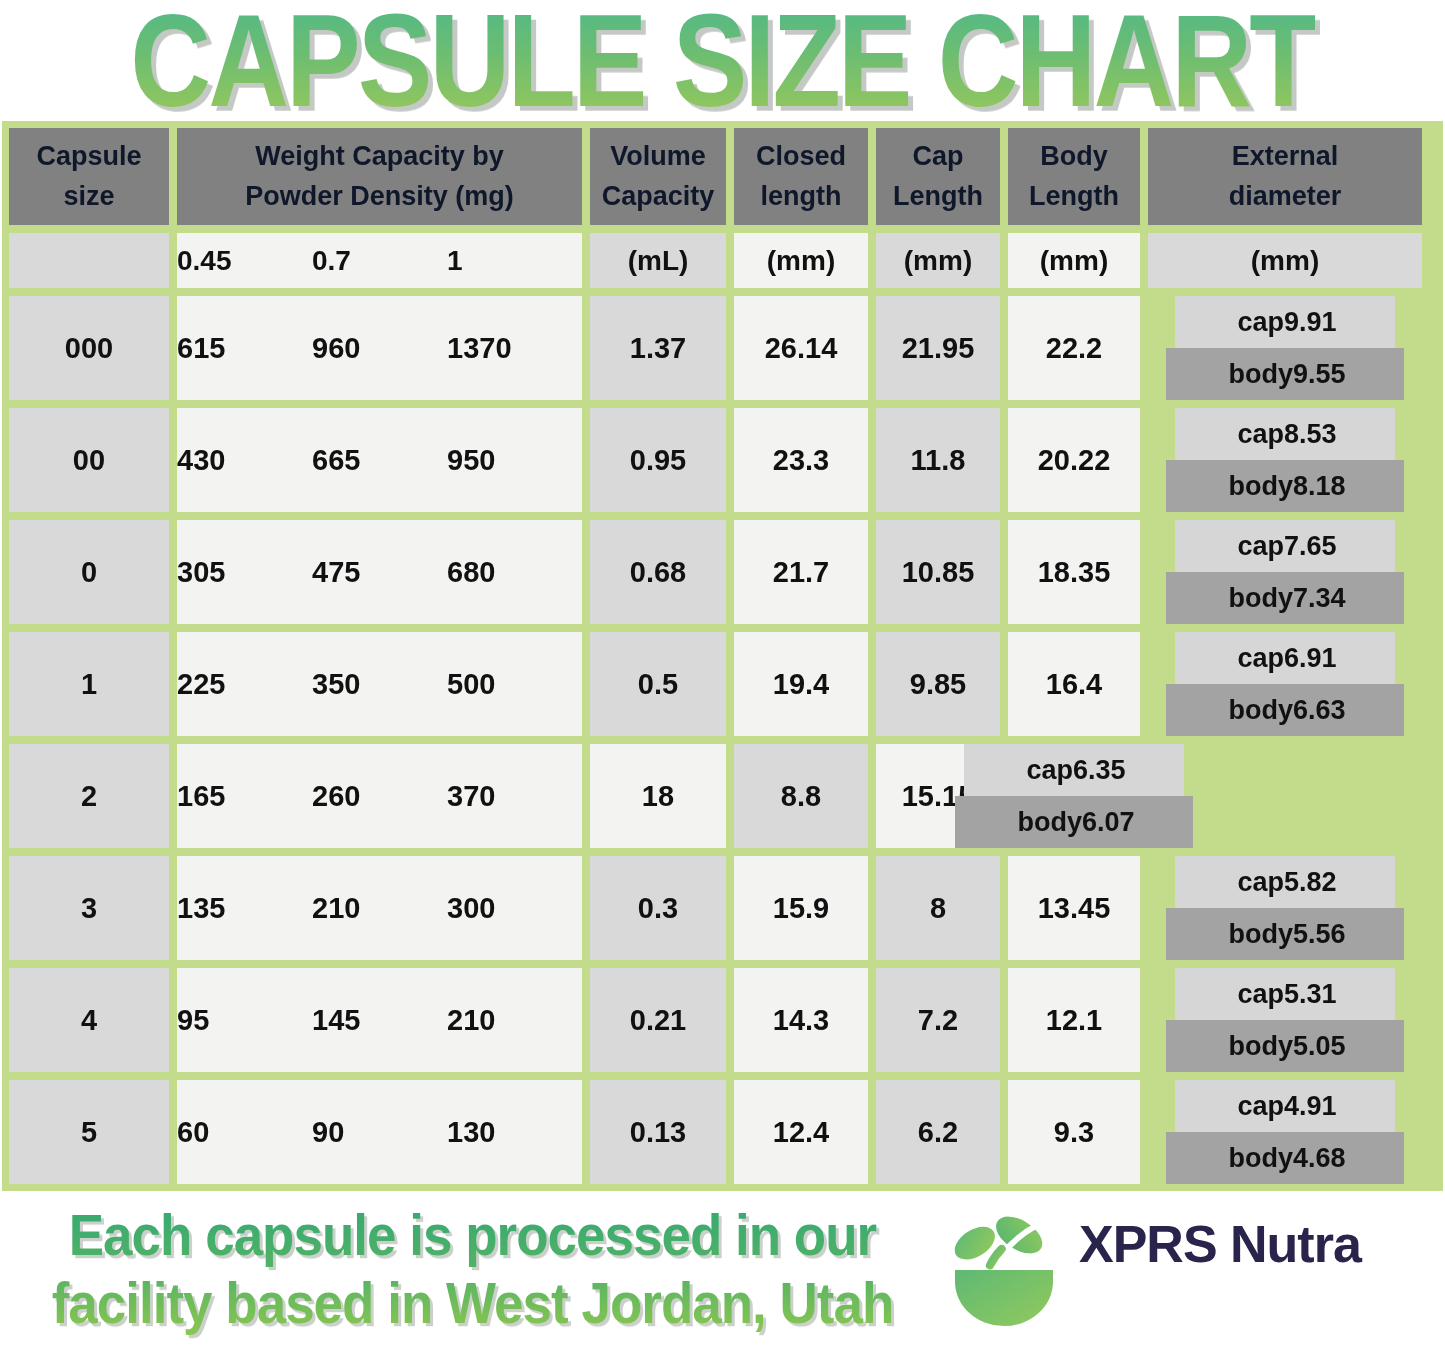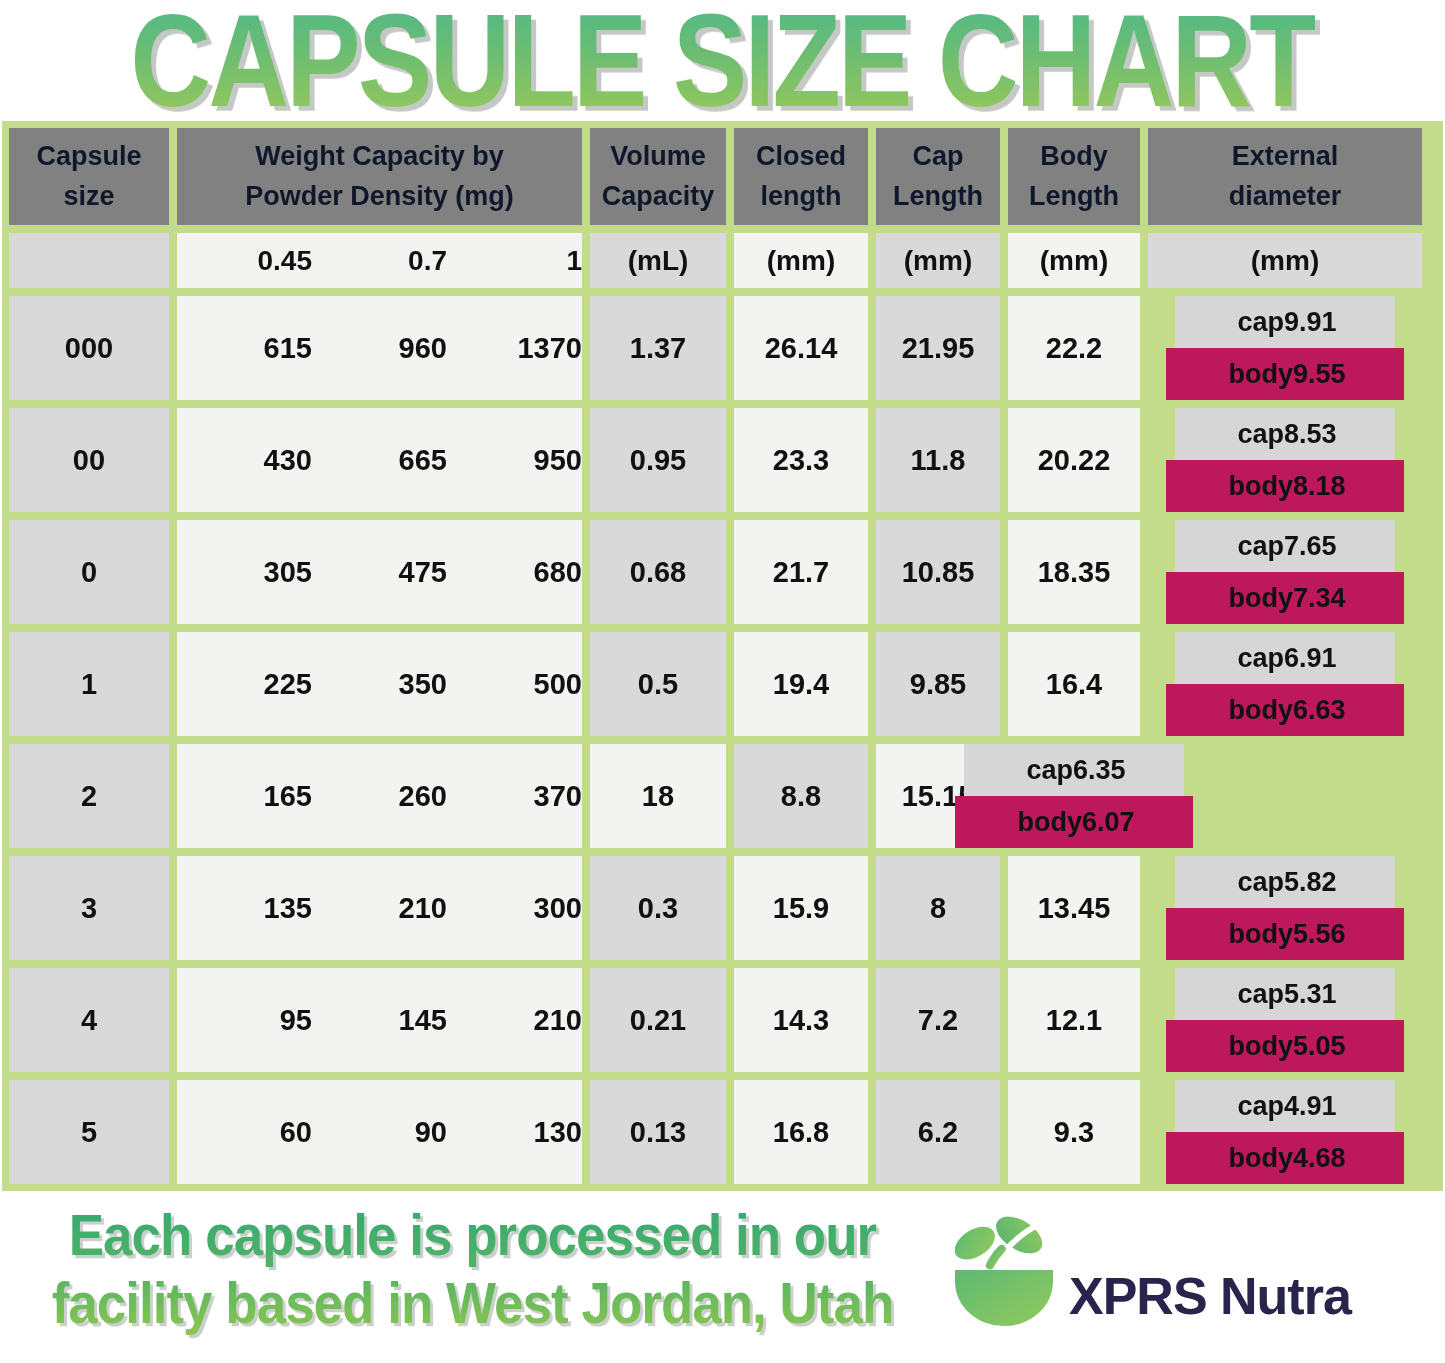--- a/index.html
+++ b/index.html
@@ -26,42 +26,42 @@
   .trow.data  { height:104px; }
 
   .cell { display:flex; align-items:center; justify-content:center; text-align:center; }
   .hcell { background:#818181; color:#0f172a; font-weight:bold; font-size:27px; line-height:1.45; }
   .gray  { background:#d9d9d9; }
   .light { background:#f3f3f2; }
   .units .cell, .data .cell { font-weight:bold; color:#111111; font-size:28px; }
   .data .cell { font-size:29px; }
 
   .wgrid { display:grid; grid-template-columns:1fr 1fr 1fr; width:100%; }
-  .wgrid span { text-align:right; }
+  .wgrid span { text-align:left; }
 
   .hspan-ext { display:inline-block; width:170px; }
 
   .extcell { display:flex; flex-direction:column; padding:0; }
   .extcell .subrow {
     flex:1; display:flex; align-items:center; justify-content:space-between;
     padding:0 58px 0 62px; font-weight:bold; font-size:27px; color:#111111;
   }
   .extcell .subrow.cap  { background:#d7d6d6; }
-  .extcell .subrow.body { background:#be185d; }
+  .extcell .subrow.body { background:#a3a3a3; }
 
   
   .footer { height:158px; display:flex; align-items:center; }
   .tagline {
     width:945px; text-align:center; font-weight:bold; font-size:53px; line-height:1.18; letter-spacing:-1px;
     background:linear-gradient(180deg,#33a873 0%,#57b463 55%,#8ec74f 100%);
     -webkit-background-clip:text; background-clip:text; color:transparent;
     filter:drop-shadow(3px 3px 0 rgba(110,120,110,0.35));
     transform:scale(1.0,1.08);
   }
-  .brand { display:flex; align-items:flex-end; gap:6px; }
+  .brand { display:flex; align-items:flex-start; gap:16px; }
   .brand-text { font-size:52px; font-weight:bold; color:#29244c; letter-spacing:-1px; white-space:nowrap; }
 </style>
 </head>
 <body>
 
 <div class="title-wrap">
   <div class="big-title">CAPSULE SIZE CHART</div>
 </div>
 
 <div class="cap-table">
@@ -284,21 +284,21 @@
   <div class="trow data">
     <div class="cell gray">5</div>
     <div class="cell light">
       <div class="wgrid">
         <span>60</span>
         <span>90</span>
         <span>130</span>
       </div>
     </div>
     <div class="cell gray">0.13</div>
-    <div class="cell light">16.8</div>
+    <div class="cell light">12.4</div>
     <div class="cell gray">6.2</div>
     <div class="cell light">9.3</div>
     <div class="cell extcell">
       <div class="subrow cap">
         <span>cap</span>
         <span>4.91</span>
       </div>
       <div class="subrow body">
         <span>body</span>
         <span>4.68</span>

